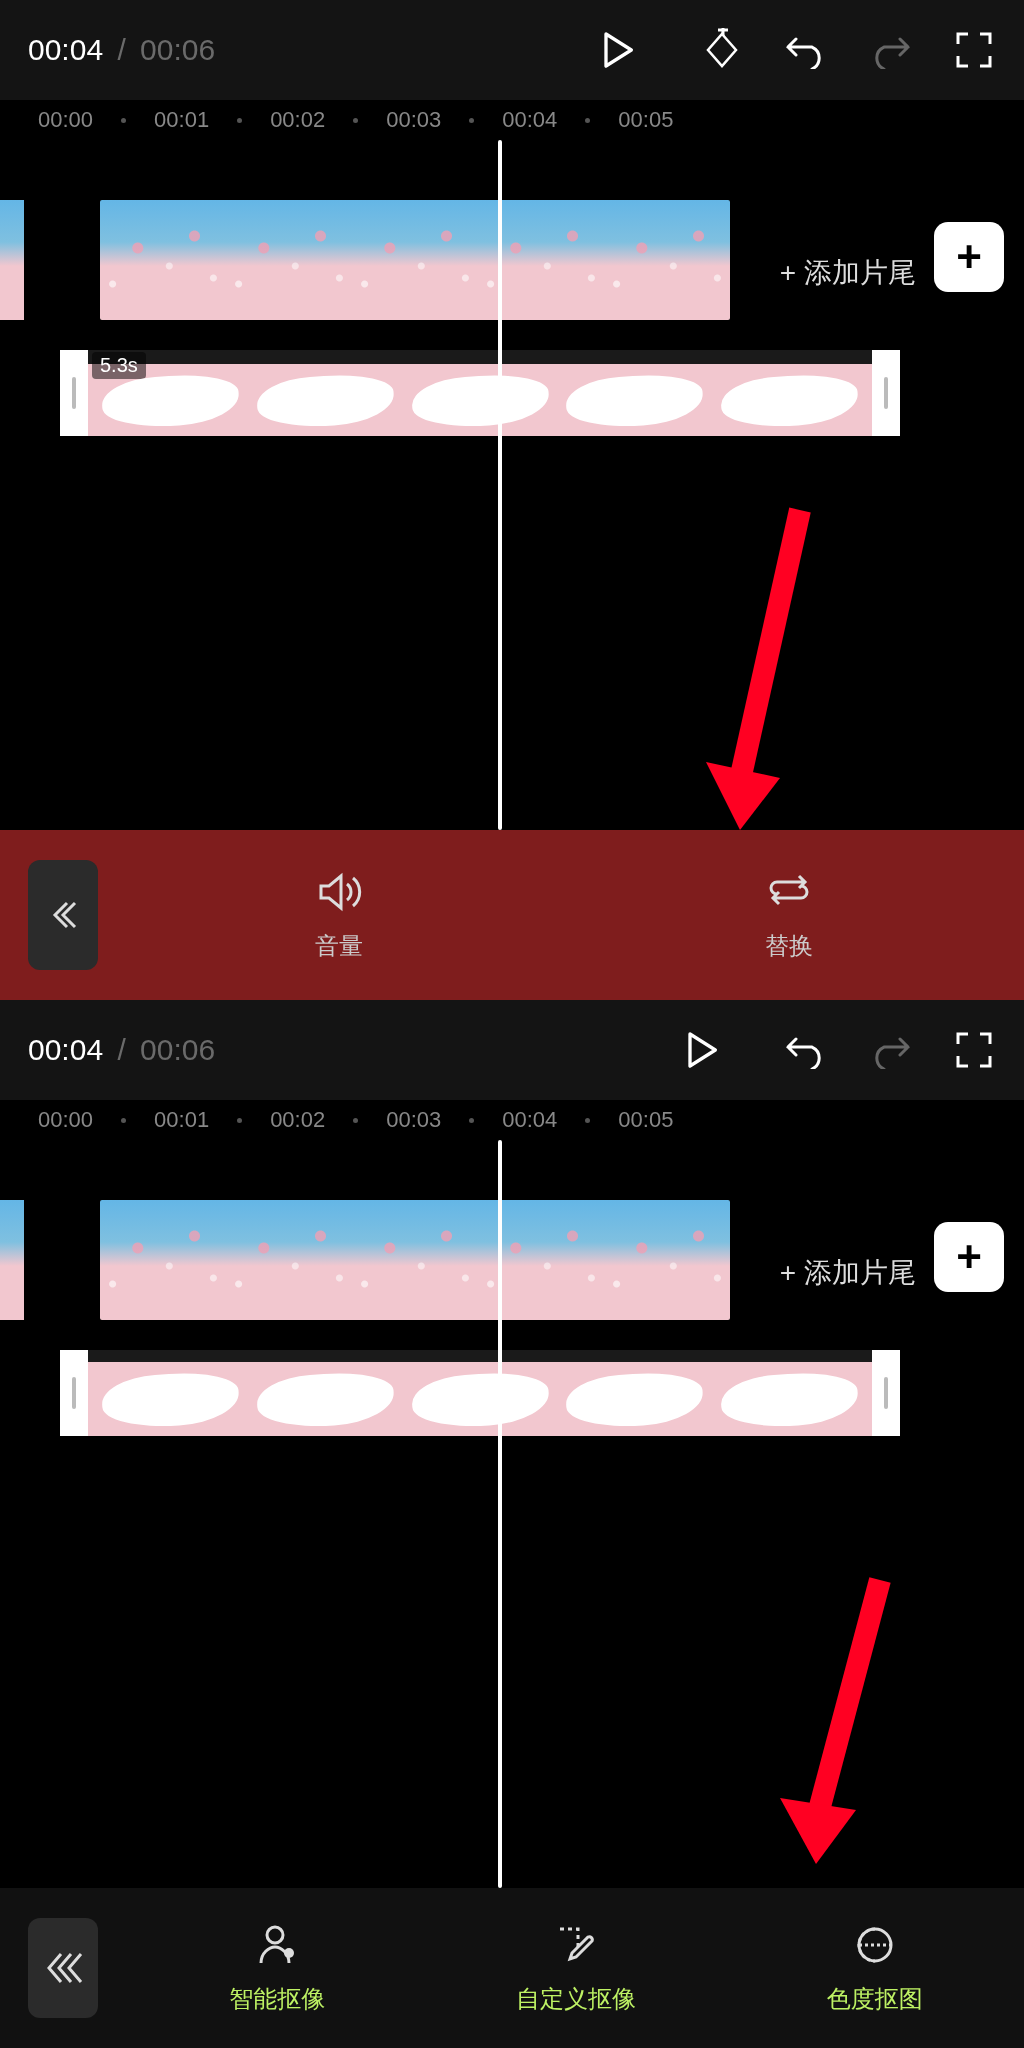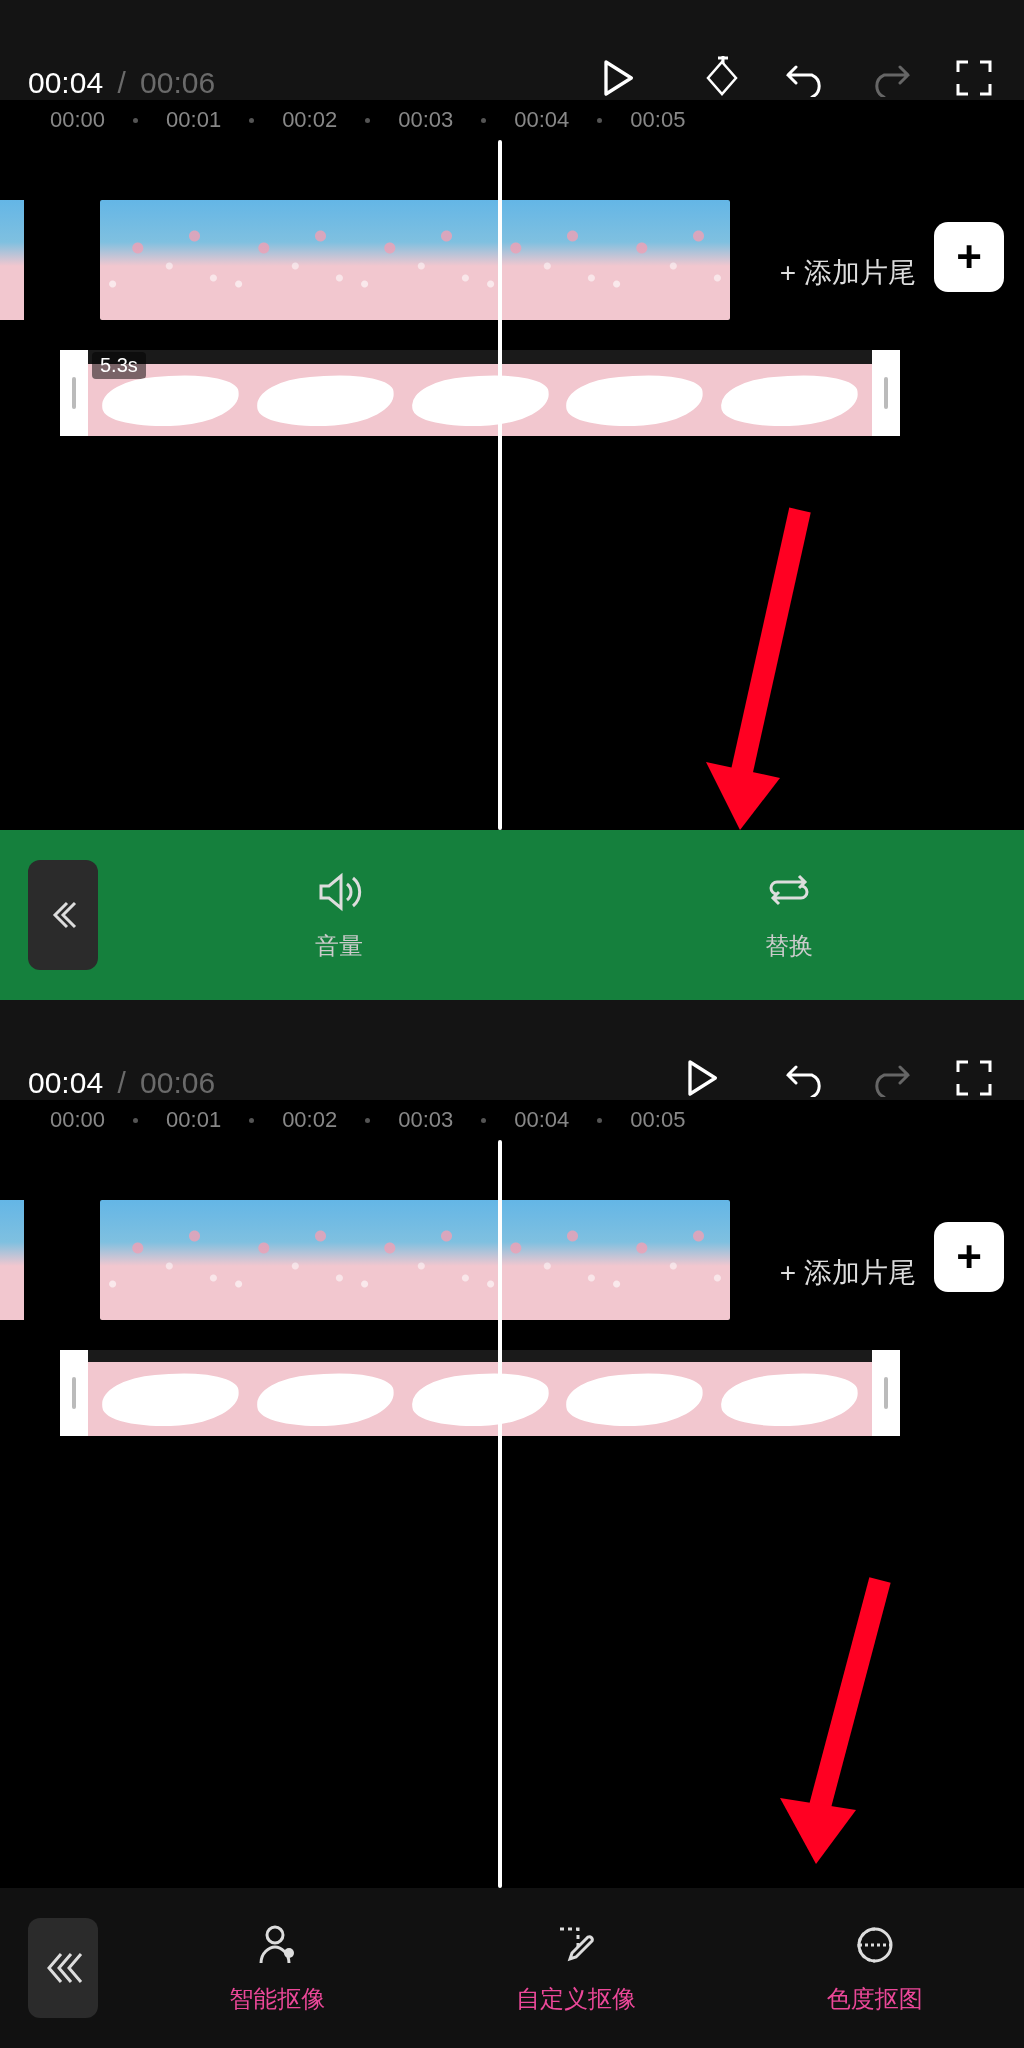--- a/index.html
+++ b/index.html
@@ -14,21 +14,21 @@
   .screen {
     display: flex;
     flex-direction: column;
   }
   .screen1 { height: 1000px; }
   .screen2 { height: 1048px; }
 
   
   .header {
     display: flex;
-    align-items: flex-end;
+    align-items: center;
     height: 100px;
     padding: 0 28px;
     background: #141414;
   }
   .time-display {
     font-size: 30px;
     font-weight: 500;
     flex: 1;
   }
   .time-current { color: #fff; }
@@ -37,21 +37,21 @@
   .play-btn { margin-right: 60px; }
   .header-icons { display: flex; align-items: center; gap: 40px; }
   .icon-btn { width: 44px; height: 44px; display: flex; align-items: center; justify-content: center; }
   .disabled svg { opacity: 0.35; }
 
   
   .ruler {
     display: flex;
     align-items: center;
     height: 40px;
-    padding: 0 50px;
+    padding: 0 38px;
     font-size: 22px;
     color: #888;
     gap: 28px;
     background: #000;
   }
   .ruler-dot { width: 5px; height: 5px; background: #555; border-radius: 50%; }
 
   
   .tracks {
     position: relative;
@@ -198,21 +198,21 @@
     z-index: 20;
   }
   .arrow1 { left: 700px; top: 360px; }
   .arrow2 { left: 770px; top: 430px; }
 
   
   .toolbar {
     display: flex;
     align-items: center;
     height: 170px;
-    background: #15803d;
+    background: #7f1d1d;
     padding-right: 10px;
   }
   .collapse-btn {
     width: 70px;
     height: 110px;
     margin: 0 16px 0 28px;
     background: #2b2b2b;
     border-radius: 12px;
     display: flex;
     align-items: center;
@@ -246,21 +246,21 @@
     align-items: center;
     justify-content: center;
   }
   .sub-item {
     flex: 1;
     display: flex;
     flex-direction: column;
     align-items: center;
     gap: 14px;
   }
-  .sub-label { font-size: 24px; color: #ec4899; }
+  .sub-label { font-size: 24px; color: #bef264; }
 </style>
 </head>
 <body>
 
 <div class="screen screen1">
 
   <div class="header">
     <div class="time-display">
       <span class="time-current">00:04</span>
       <span class="time-sep">/</span>

